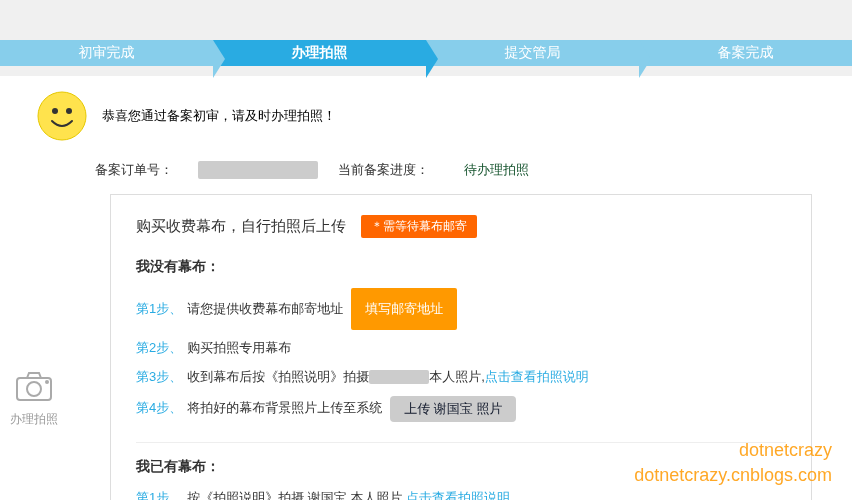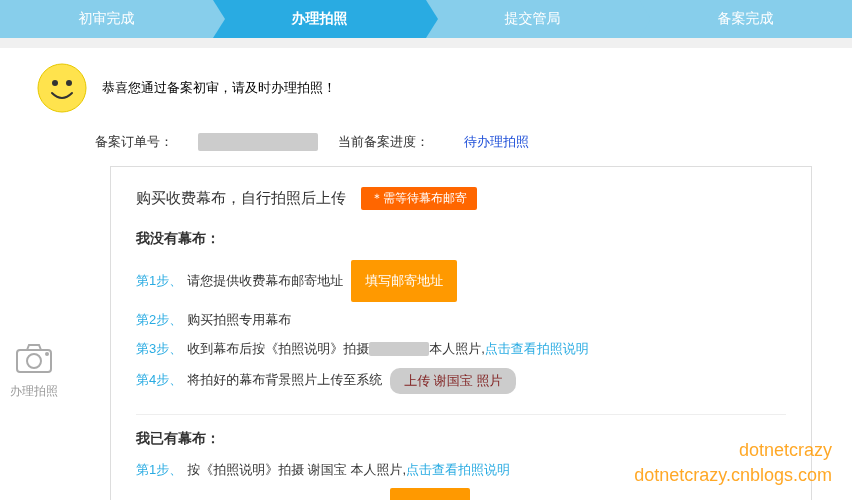--- a/index.html
+++ b/index.html
@@ -2,22 +2,23 @@
 <html><head>
   <meta charset="utf-8">
   <style>
     * { box-sizing: border-box; margin: 0; padding: 0; }
     body { font-family: "Microsoft YaHei", SimHei, Arial, sans-serif; font-size: 13px; background: #f0f0f0; width: 852px; min-height: 500px; }
 
     
     .progress-bar {
       display: flex;
       width: 100%;
-      height: 38px;
+      height: 26px;
       background: #87ceeb;
+      margin-top: 40px;
     }
     .progress-step {
       flex: 1;
       display: flex;
       align-items: center;
       justify-content: center;
       font-size: 14px;
       color: #fff;
       position: relative;
       background: #87ceeb;
@@ -77,21 +78,21 @@
     }
     .info-row .label { margin-right: 5px; }
     .order-num {
       display: inline-block;
       background: #ccc;
       color: #ccc;
       width: 120px;
       height: 18px;
       border-radius: 2px;
     }
-    .status-text { color: #1d4ed8; margin-left: 15px; }
+    .status-text { color: #14532d; margin-left: 15px; }
     .info-links { margin-left: 10px; }
     .info-links a {
       color: #29abe2;
       text-decoration: none;
       margin: 0 3px;
       font-size: 13px;
     }
     .info-links .sep { color: #999; }
 
     
@@ -148,26 +149,26 @@
       border: none;
       padding: 12px 14px;
       cursor: pointer;
       font-size: 13px;
       border-radius: 2px;
       margin-left: 8px;
       white-space: nowrap;
     }
     .btn-gray {
       background: #ccc;
-      color: #7f1d1d;
+      color: #0f172a;
       border: none;
       padding: 4px 14px;
       cursor: pointer;
       font-size: 13px;
-      border-radius: 10px;
+      border-radius: 4px;
       margin-left: 8px;
       white-space: nowrap;
     }
     .link-blue { color: #29abe2; text-decoration: none; cursor: pointer; text-align: right; }
     .hidden-name {
       display: inline-block;
       background: #ccc;
       color: #ccc;
       width: 60px;
       height: 14px;

